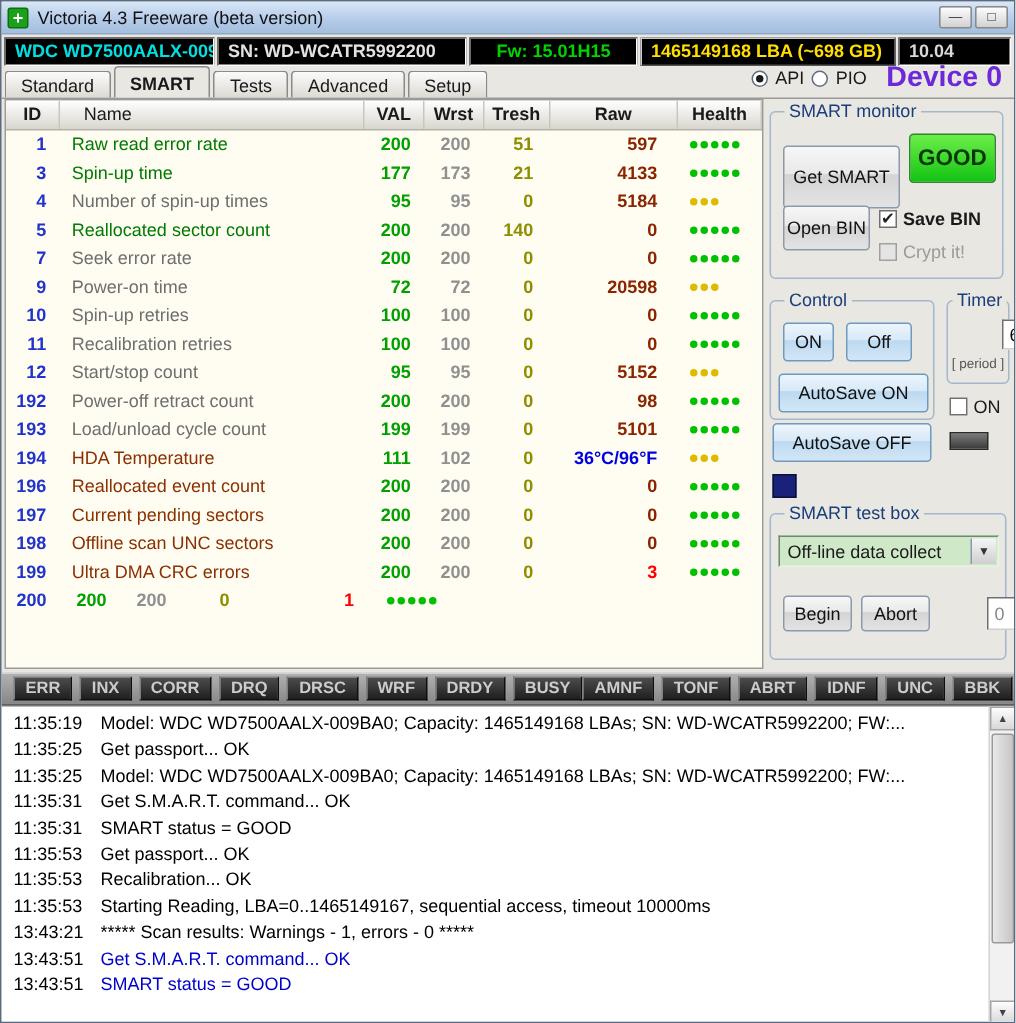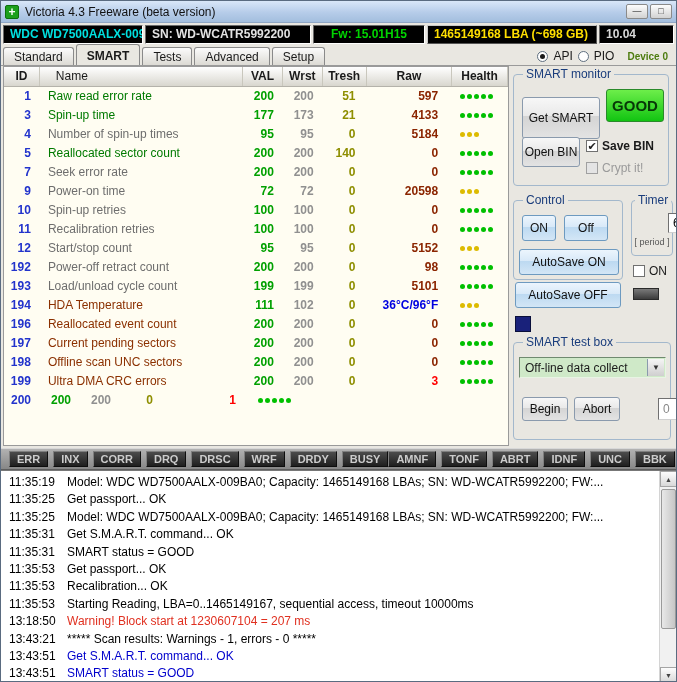--- a/index.html
+++ b/index.html
@@ -24,21 +24,21 @@
 
   
   .tabrow { height: 21px; display: flex; align-items: flex-end; padding-left: 2px; border-bottom: 1px solid #9a9a9a; }
   .tabs { display: flex; align-items: flex-end; justify-content: center; }
   .tab { padding: 2px 10px 3px; border: 1px solid #8a8a8a; border-bottom: none; border-radius: 3px 3px 0 0; margin-right: 2px; background: linear-gradient(#fbfbfb, #dcdad4); font-size: 12px; height: 18px; }
   .tab.active { font-weight: bold; background: #e9e7e1; height: 21px; padding-top: 4px; position: relative; z-index: 2; }
   .mode { margin-left: auto; display: flex; align-items: center; gap: 5px; padding: 0 8px 2px 0; }
   .radio { width: 11px; height: 11px; border: 1px solid #5f6f7f; border-radius: 50%; background: #fff; display: inline-flex; align-items: center; justify-content: center; }
   .radio .rdot { width: 5px; height: 5px; border-radius: 50%; background: #1a1a1a; }
   .rlabel { font-size: 12px; }
-  .device { font-weight: bold; color: #4d7c0f; font-size: 10px; margin-left: 8px; }
+  .device { font-weight: bold; color: #6d28d9; font-size: 19px; margin-left: 8px; }
 
   
   .main { height: 382px; position: relative; }
   .table { position: absolute; left: 2px; top: 0; width: 506px; height: 380px; background: #fffdf2; border: 1px solid #9a9a9a; overflow: hidden; }
   .thead { height: 20px; display: flex; background: linear-gradient(#ffffff, #d8d6ce); border-bottom: 1px solid #b4b2aa; font-weight: bold; }
   .hcell { height: 100%; line-height: 19px; text-align: center; border-right: 1px solid #c9c7bd; }
   .trow { height: 19px; display: flex; }
   .cell { height: 19px; line-height: 19px; font-weight: bold; white-space: nowrap; overflow: hidden; }
   .c-id { width: 36px; text-align: right; padding-right: 9px; }
   .c-name { width: 204px; text-align: left; padding-left: 8px; font-weight: normal; }
@@ -491,24 +491,20 @@
         </div>
         <div class="log-line">
           <span class="log-time">11:35:53</span>
           <span class="log-text" style="color: rgb(0, 0, 0);">Recalibration... OK</span>
         </div>
         <div class="log-line">
           <span class="log-time">11:35:53</span>
           <span class="log-text" style="color: rgb(0, 0, 0);">Starting Reading, LBA=0..1465149167, sequential access, timeout 10000ms</span>
         </div>
         <div class="log-line">
-          <span class="log-time">13:18:50</span>
-          <span class="log-text" style="color: rgb(224, 48, 32);">Warning! Block start at 1230607104 = 207 ms</span>
-        </div>
-        <div class="log-line">
           <span class="log-time">13:43:21</span>
           <span class="log-text" style="color: rgb(0, 0, 0);">***** Scan results: Warnings - 1, errors - 0 *****</span>
         </div>
         <div class="log-line">
           <span class="log-time">13:43:51</span>
           <span class="log-text" style="color: rgb(0, 0, 204);">Get S.M.A.R.T. command... OK</span>
         </div>
         <div class="log-line">
           <span class="log-time">13:43:51</span>
           <span class="log-text" style="color: rgb(0, 0, 204);">SMART status = GOOD</span>

